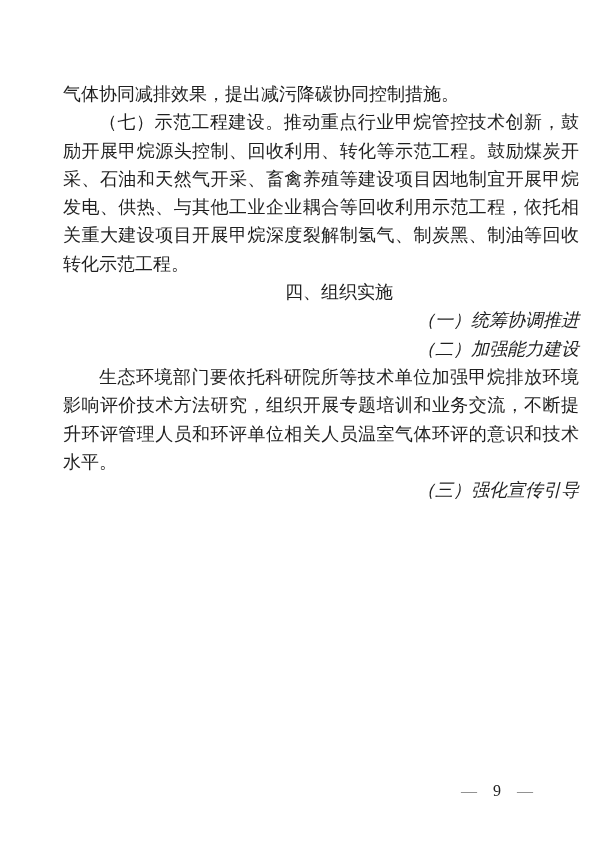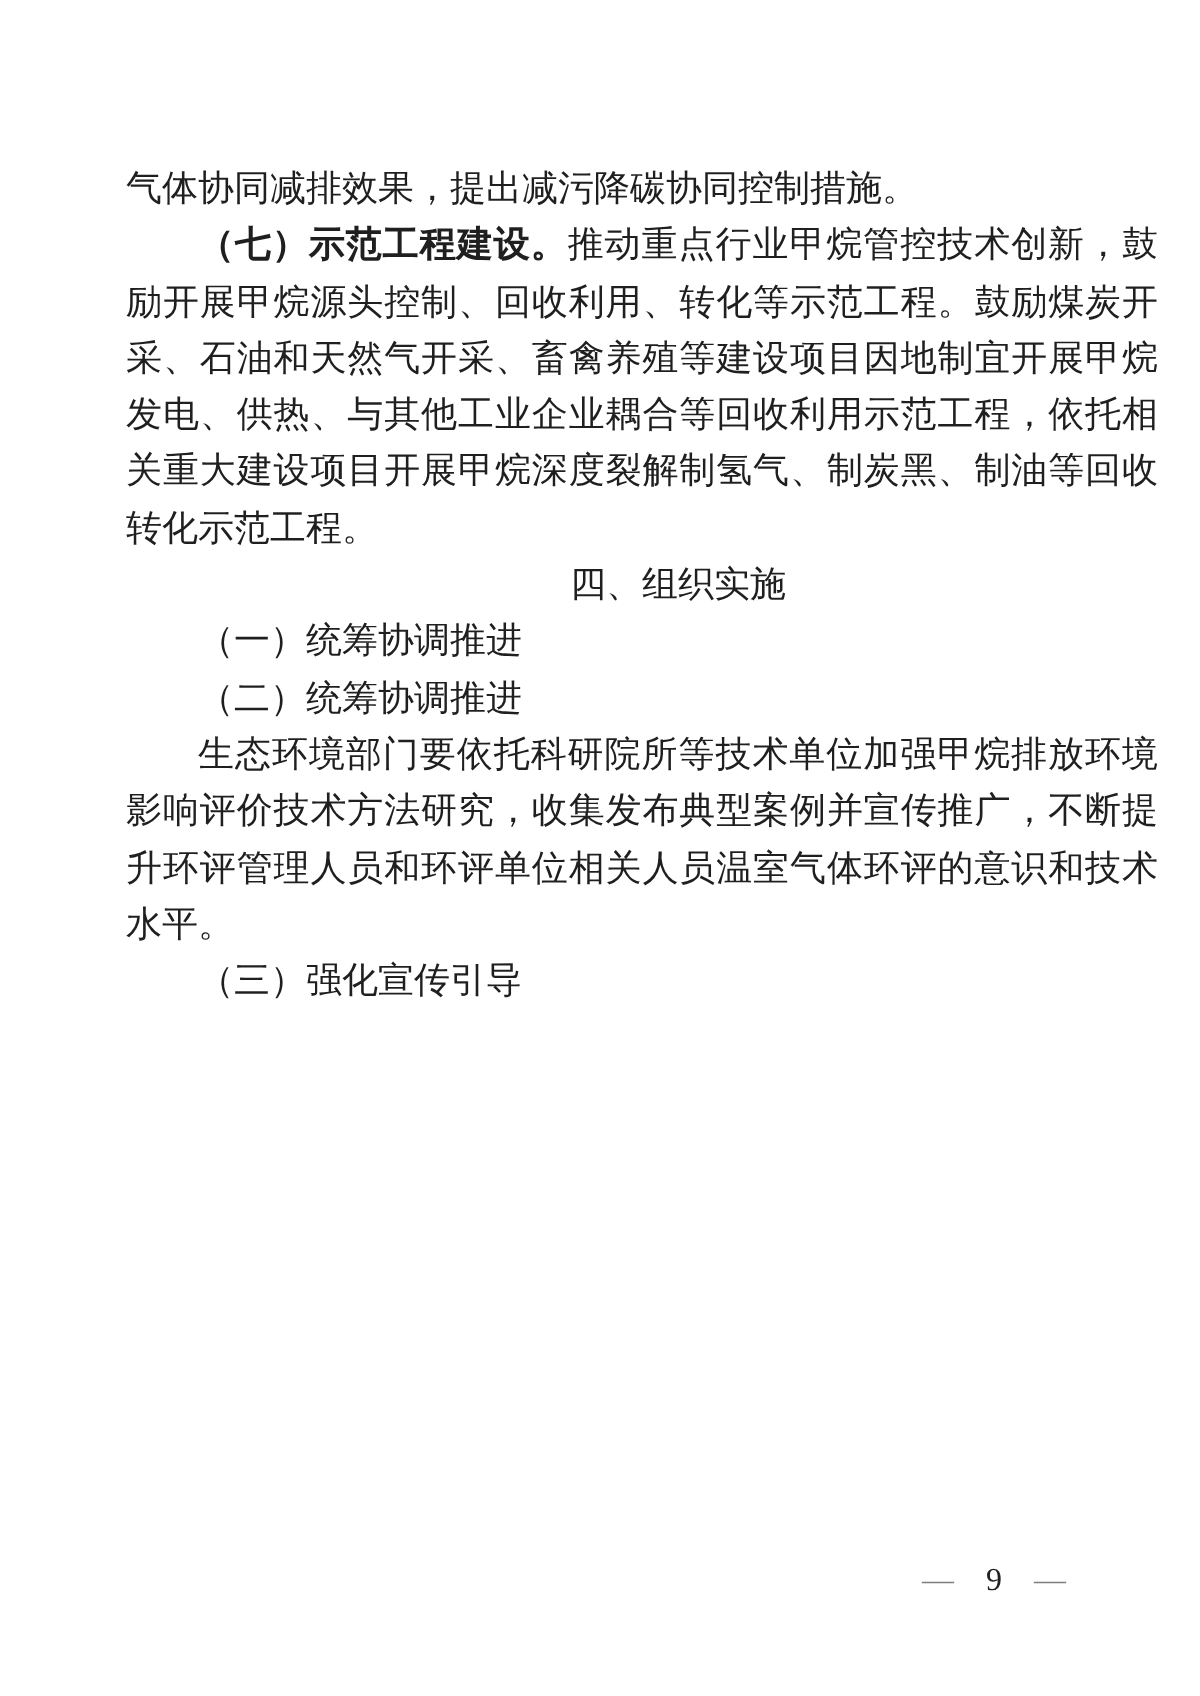--- a/index.html
+++ b/index.html
@@ -25,31 +25,32 @@
     line-height: 28.3px;
     text-align: justify;
   }
   .content p, .content h2, .content h3 {
     margin: 0;
     padding: 0;
     font-size: 18px;
     font-weight: normal;
   }
   .indent { text-indent: 2em; }
-  .lead { font-weight: bold; }
+  .lead { font-weight: normal; }
   .h-main {
     font-family: "Liberation Sans", "DejaVu Sans", sans-serif;
     font-weight: bold;
     text-indent: 2em;
     text-align: center;
   }
   .h-sub {
     font-weight: bold;
+    font-style: italic;
     text-indent: 2em;
-    text-align: left;
+    text-align: right;
   }
   .footer {
     position: absolute;
     left: 461px;
     top: 782px;
     width: 72px;
     display: flex;
     align-items: center;
     justify-content: space-between;
     font-family: "Liberation Serif", "DejaVu Serif", serif;
@@ -67,23 +68,23 @@
 
     <p class="cont">气体协同减排效果，提出减污降碳协同控制措施。</p>
 
     <p class="indent"><strong class="lead">（七）示范工程建设。</strong><span>推动重点行业甲烷管控技术创新，鼓励开展甲烷源头控制、回收利用、转化等示范工程。鼓励煤炭开采、石油和天然气开采、畜禽养殖等建设项目因地制宜开展甲烷发电、供热、与其他工业企业耦合等回收利用示范工程，依托相关重大建设项目开展甲烷深度裂解制氢气、制炭黑、制油等回收转化示范工程。</span></p>
 
     <h2 class="h-main">四、组织实施</h2>
 
     <h3 class="h-sub">（一）统筹协调推进</h3>
 
 
-    <h3 class="h-sub">（二）统筹协调推进</h3>
+    <h3 class="h-sub">（二）加强能力建设</h3>
 
-    <p class="indent">生态环境部门要依托科研院所等技术单位加强甲烷排放环境影响评价技术方法研究，收集发布典型案例并宣传推广，不断提升环评管理人员和环评单位相关人员温室气体环评的意识和技术水平。</p>
+    <p class="indent">生态环境部门要依托科研院所等技术单位加强甲烷排放环境影响评价技术方法研究，组织开展专题培训和业务交流，不断提升环评管理人员和环评单位相关人员温室气体环评的意识和技术水平。</p>
 
     <h3 class="h-sub">（三）强化宣传引导</h3>
 
 
   </div>
 
   <div class="footer">
     <span class="dash">—</span>
     <span class="num">9</span>
     <span class="dash">—</span>

